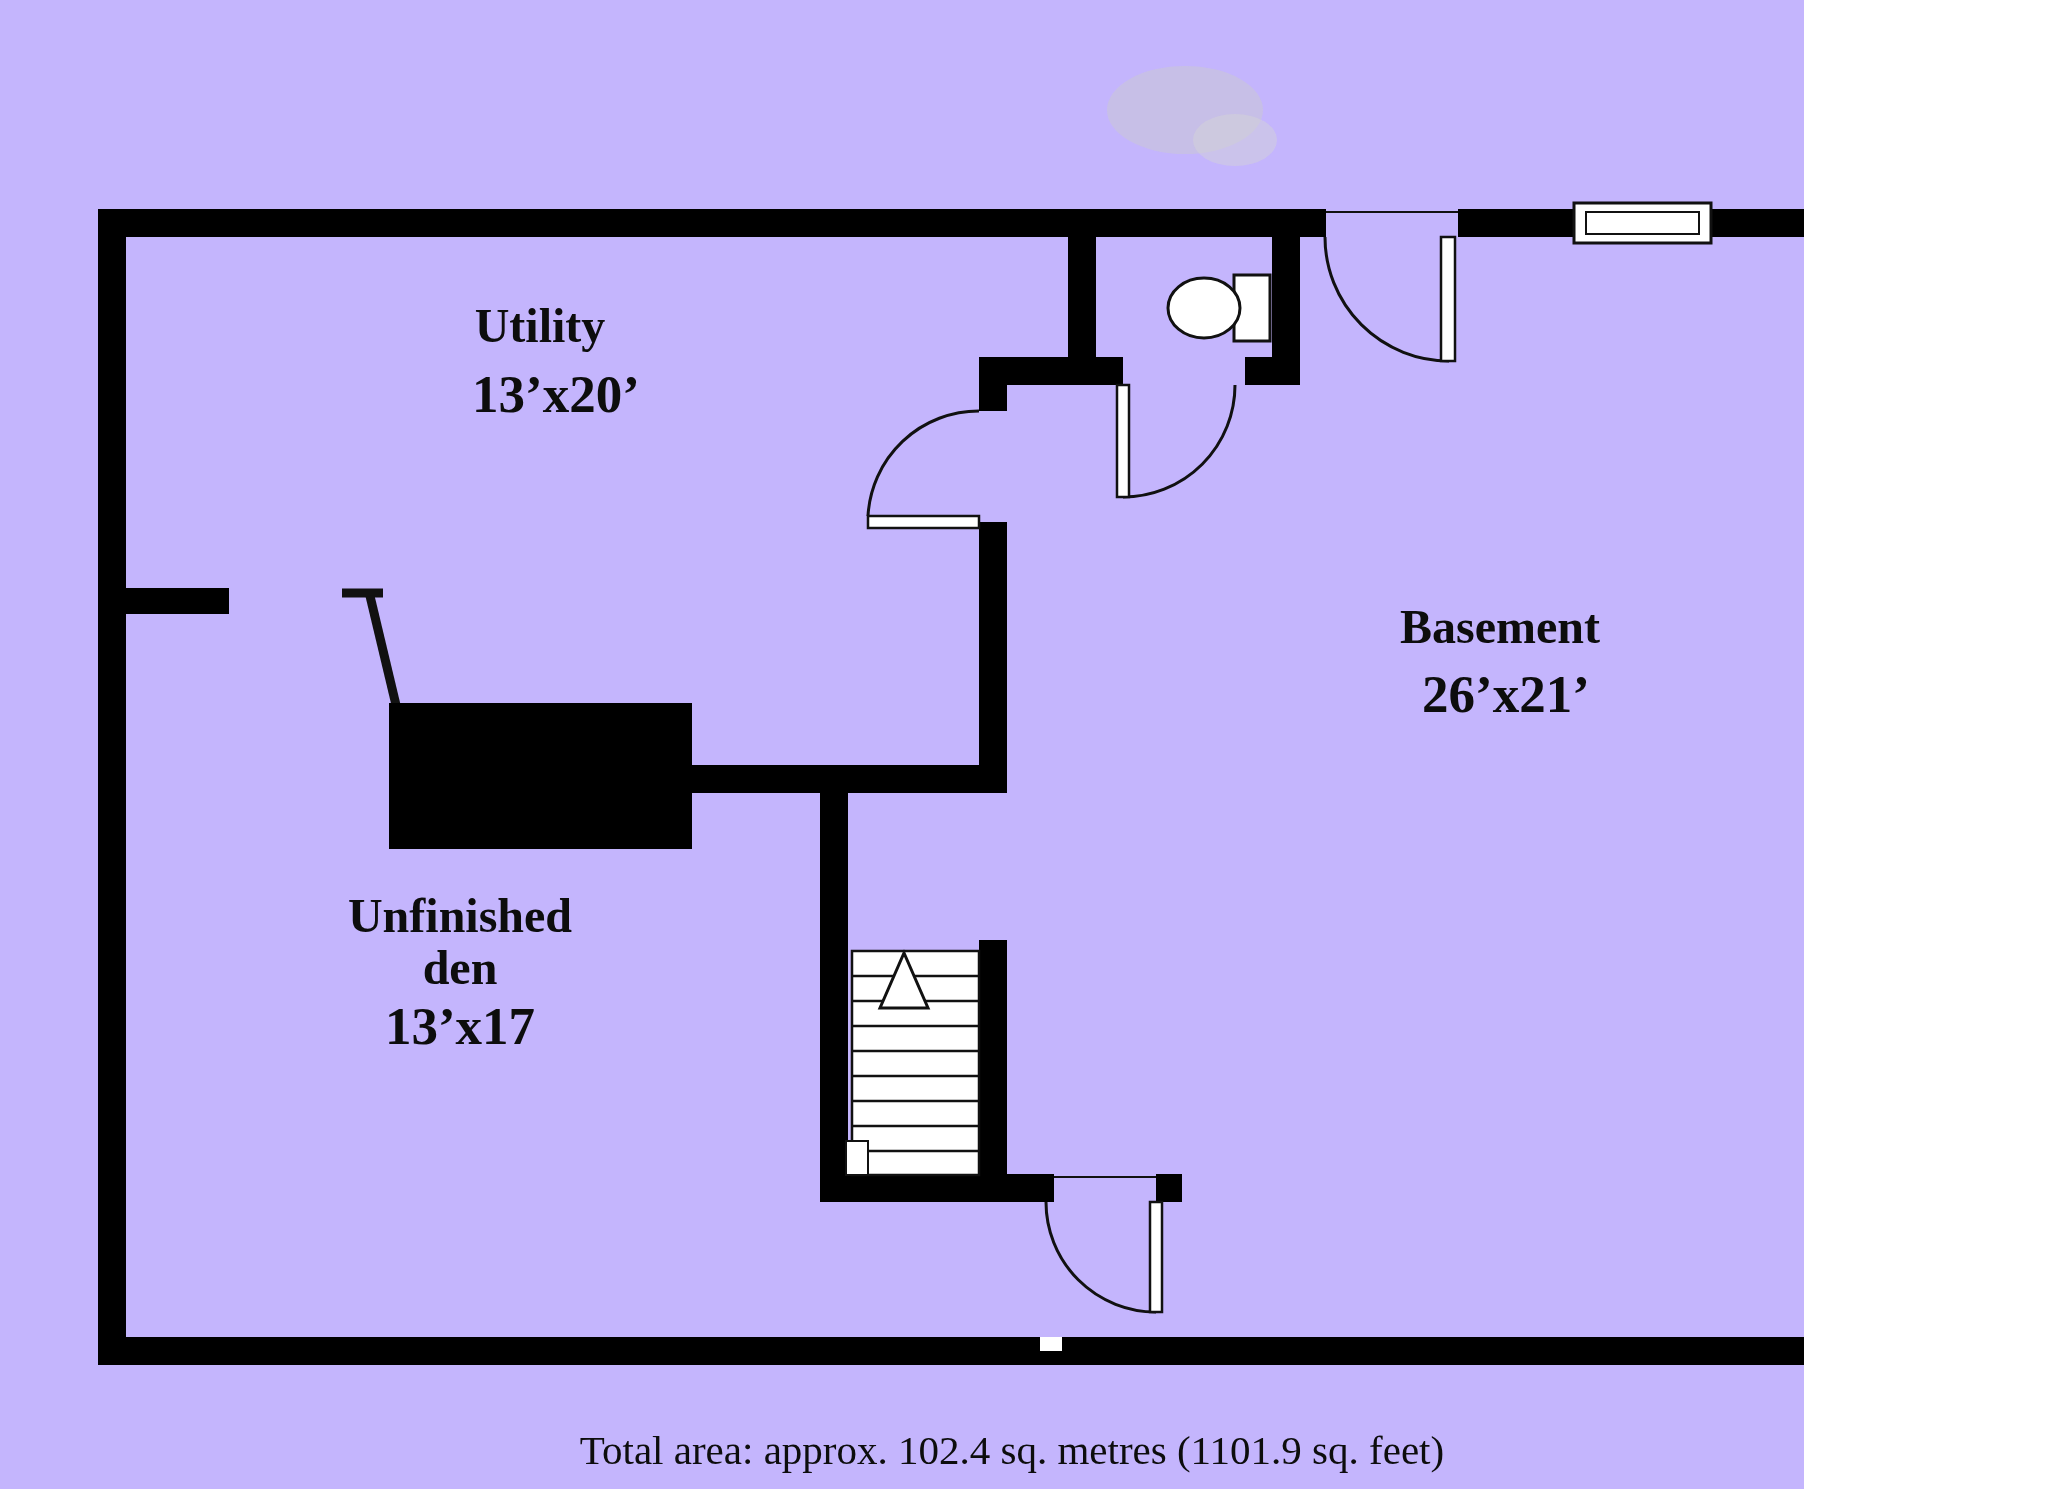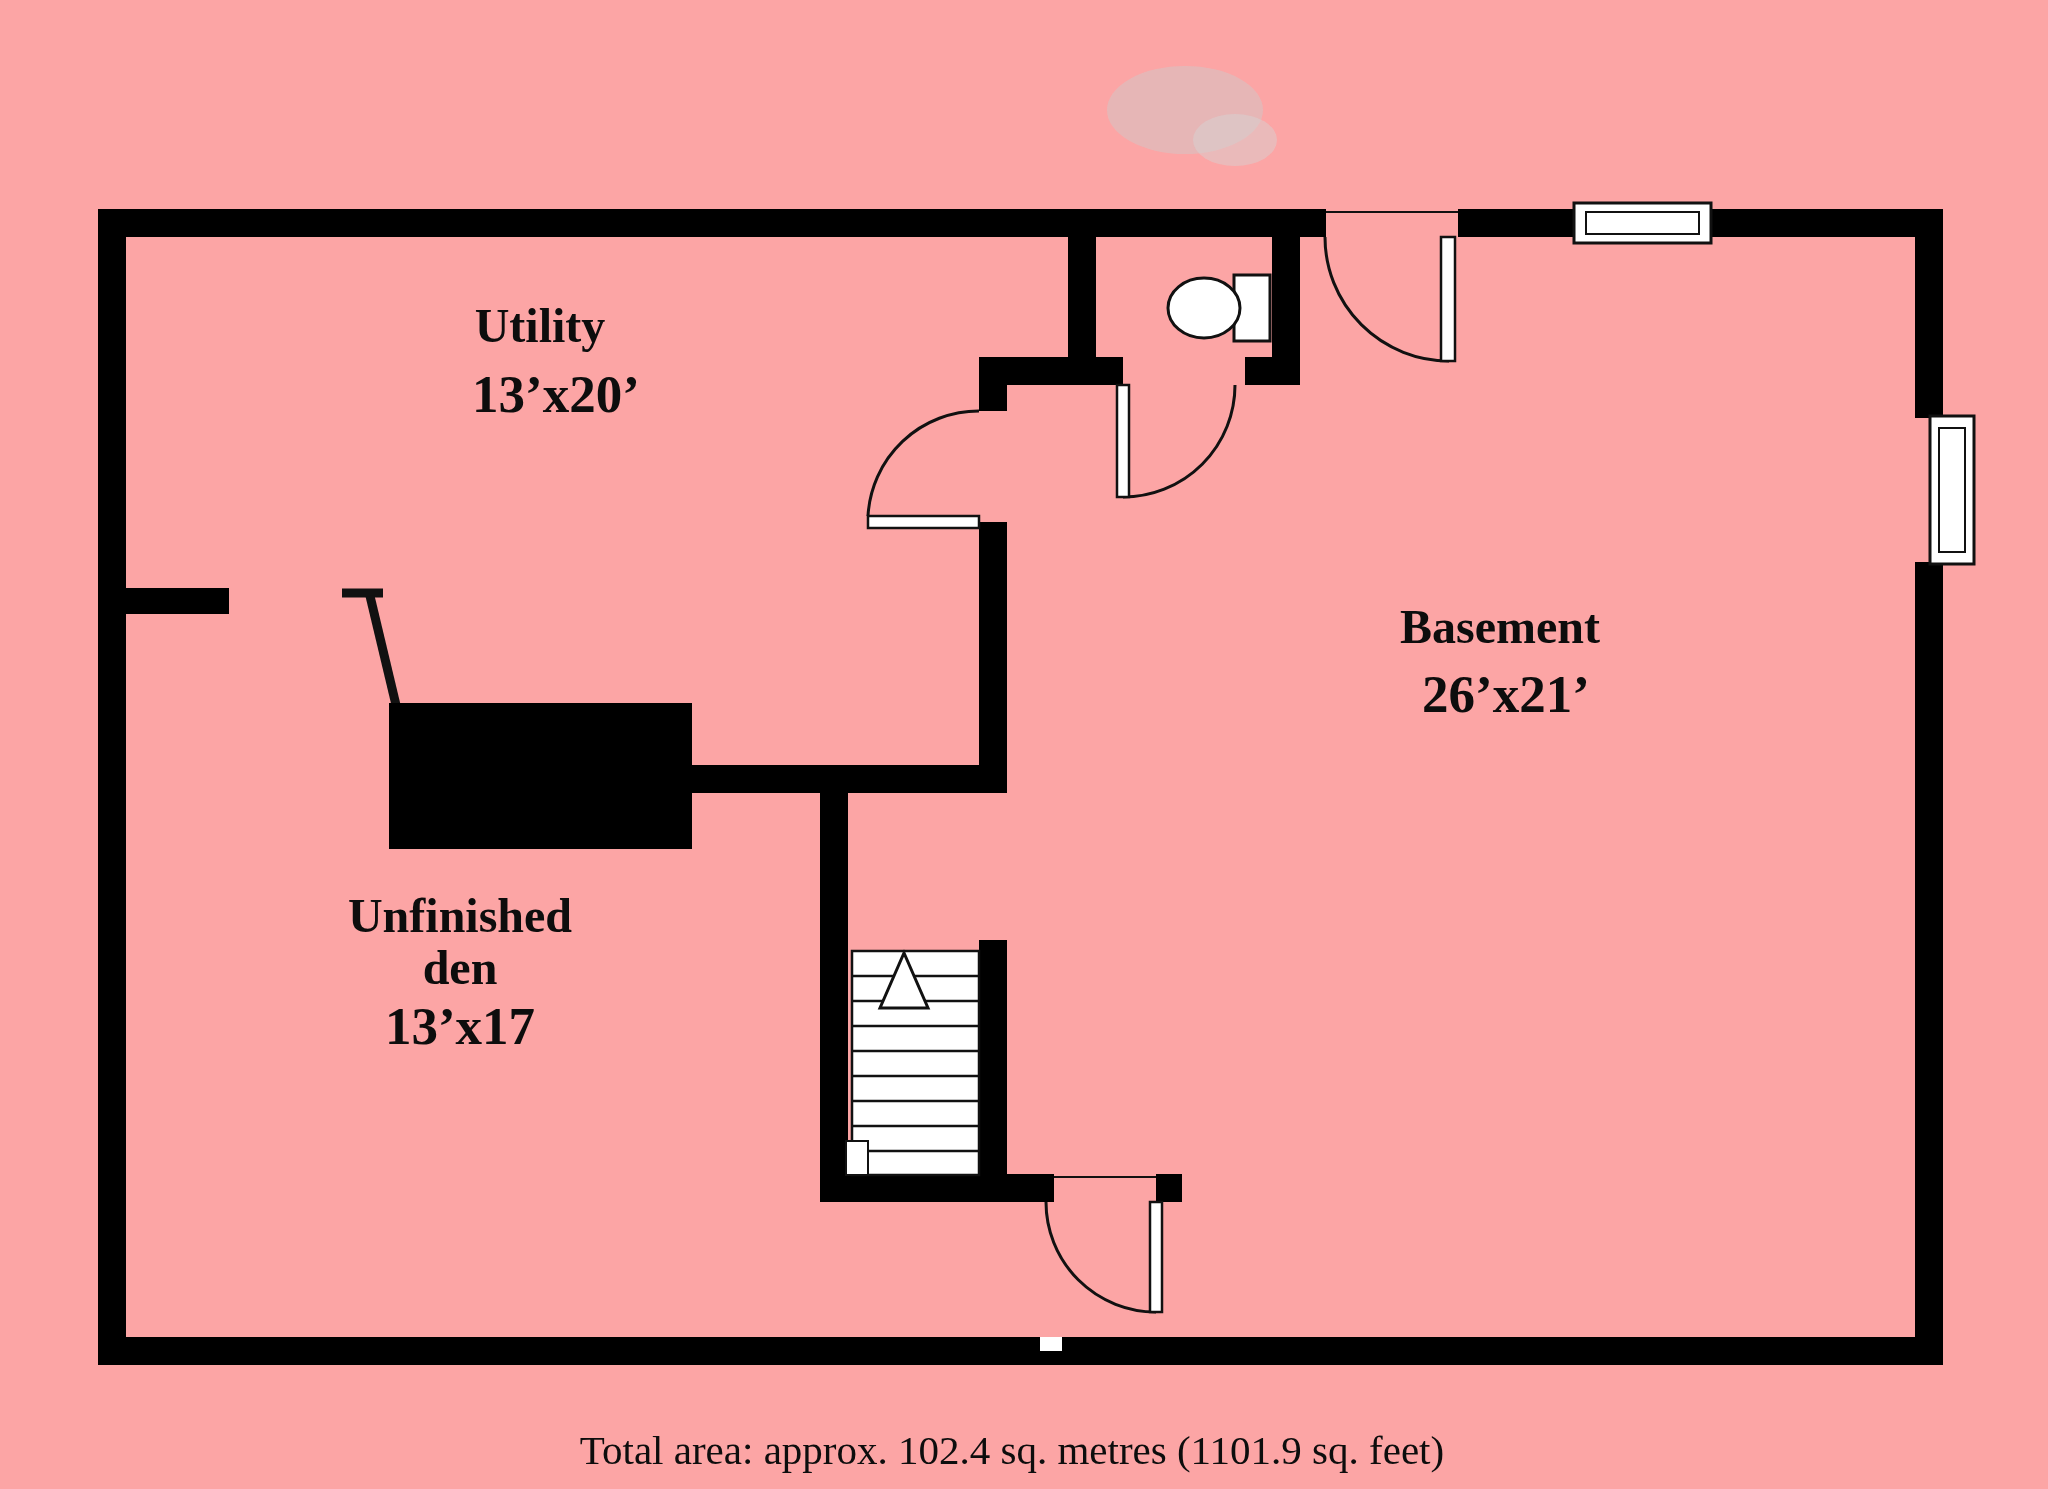--- a/index.html
+++ b/index.html
@@ -2,23 +2,23 @@
 <html><head>
 <meta charset="utf-8">
 <style>
   html, body {
     margin: 0;
     padding: 0;
     background: #ffffff;
   }
   .page {
     position: relative;
-    width: 2048px;
+    width: 1804px;
     height: 1489px;
-    background: #fca5a5;
+    background: #c4b5fd;
     overflow: hidden;
   }
   svg { display: block; }
   .wall { fill: #000000; stroke: none; }
   .thin { stroke: #111111; fill: none; }
   .fixture { fill: #ffffff; stroke: #111111; }
   .room-label {
     font-family: "Liberation Serif", "DejaVu Serif", serif;
     font-weight: 700;
     font-size: 48px;

